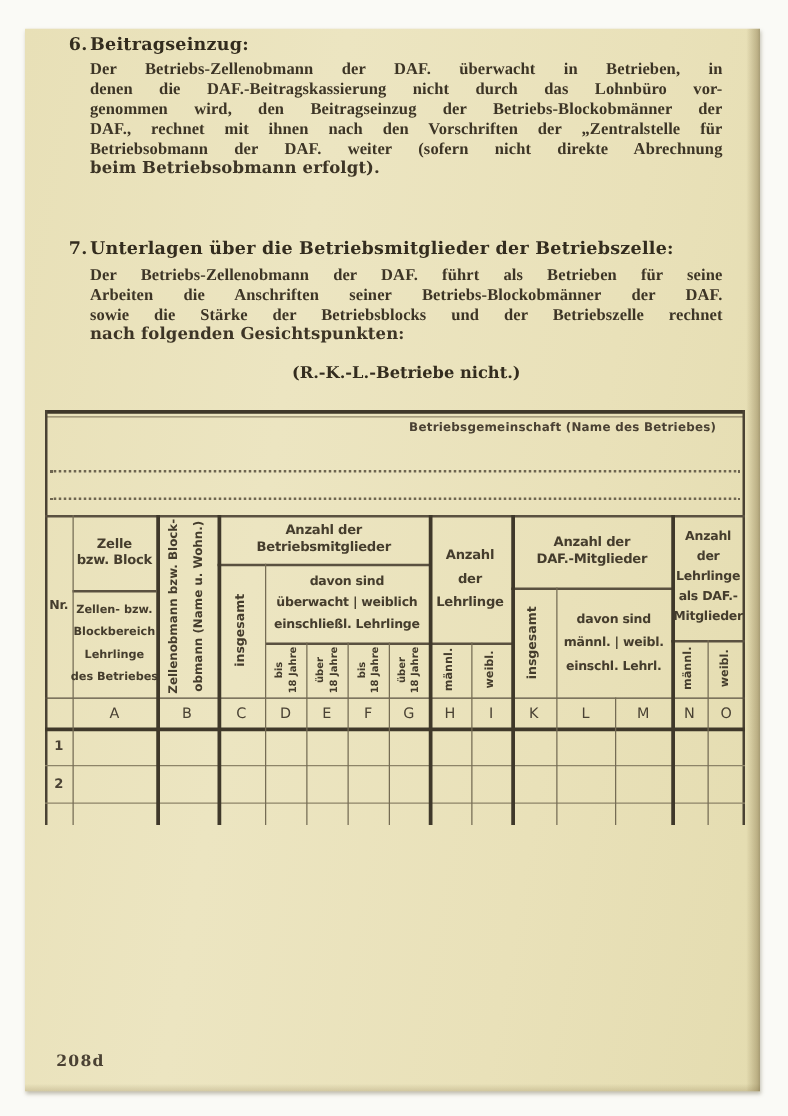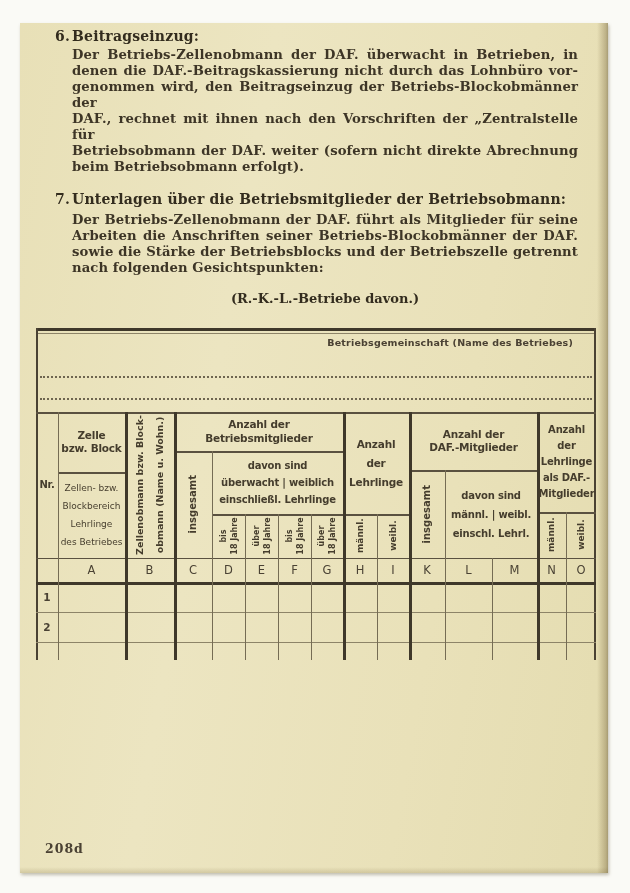--- a/index.html
+++ b/index.html
@@ -33,21 +33,21 @@
     position:absolute;left:35px;display:flex;
     font-size:14px;font-weight:700;letter-spacing:.2px;color:#332c1e;
     white-space:nowrap;
   }
   .heading .num{width:17px;flex:0 0 17px;}
   .para{
     position:absolute;left:52px;width:506px;
     font-size:13.2px;font-weight:700;line-height:16px;letter-spacing:.1px;
     color:#3d3526;
   }
-  .pl{text-align:justify;text-align-last:justify;}
+  .pl{text-align:justify;text-align-last:justify;font-family:Liberation Serif, serif;}
   .pl-last{text-align:left;text-align-last:left;}
   .note{
     position:absolute;left:52px;width:506px;text-align:center;
     font-size:13px;font-weight:700;color:#332c1e;
   }
   #page-num{
     position:absolute;left:25px;top:818px;
     font-size:12.5px;font-weight:700;letter-spacing:1px;color:#4a4133;
   }
   
@@ -96,29 +96,29 @@
       <div class="pl">Der Betriebs-Zellenobmann der DAF. überwacht in Betrieben, in</div>
       <div class="pl">denen die DAF.-Beitragskassierung nicht durch das Lohnbüro vor-</div>
       <div class="pl">genommen wird, den Beitragseinzug der Betriebs-Blockobmänner der</div>
       <div class="pl">DAF., rechnet mit ihnen nach den Vorschriften der „Zentralstelle für</div>
       <div class="pl">Betriebsobmann der DAF. weiter (sofern nicht direkte Abrechnung</div>
       <div class="pl-last">beim Betriebsobmann erfolgt).</div>
     </div>
 
     <div class="heading" style="top:168px;">
       <span class="num">7.</span>
-      <span>Unterlagen über die Betriebsmitglieder der Betriebsobmann:</span>
+      <span>Unterlagen über die Betriebsmitglieder der Betriebszelle:</span>
     </div>
     <div class="para" style="top:189px;">
-      <div class="pl">Der Betriebs-Zellenobmann der DAF. führt als Mitglieder für seine</div>
+      <div class="pl">Der Betriebs-Zellenobmann der DAF. führt als Betrieben für seine</div>
       <div class="pl">Arbeiten die Anschriften seiner Betriebs-Blockobmänner der DAF.</div>
-      <div class="pl">sowie die Stärke der Betriebsblocks und der Betriebszelle getrennt</div>
+      <div class="pl">sowie die Stärke der Betriebsblocks und der Betriebszelle rechnet</div>
       <div class="pl-last">nach folgenden Gesichtspunkten:</div>
     </div>
-    <div class="note" style="top:268px;">(R.-K.-L.-Betriebe davon.)</div>
+    <div class="note" style="top:268px;">(R.-K.-L.-Betriebe nicht.)</div>
 
     <div id="form">
 
       <div class="hhd" style="left:0;top:0;width:560px;height:2.5px;"></div>
       <div class="hlt" style="left:0;top:4.5px;width:560px;"></div>
       <div class="vm" style="left:0;top:0;height:332px;"></div>
       <div class="vm" style="left:558px;top:0;height:332px;"></div>
 
       <div class="corner-label fs-corner">Betriebsgemeinschaft (Name des Betriebes)</div>
       <div class="dotted" style="top:48px;"></div>
@@ -151,21 +151,21 @@
       <div class="vl" style="left:530px;top:184px;height:148px;"></div>
 
       <div class="cell fs-sub" style="left:0;top:84px;width:22px;height:146px;">Nr.</div>
 
       <div class="cell fs-head" style="left:22px;top:84px;width:67px;height:60px;">
         <div class="stack">
           <div>Zelle</div>
           <div>bzw. Block</div>
         </div>
       </div>
-      <div class="cell" style="left:22px;top:144px;width:67px;height:86px;font-size:9px;font-weight:400;line-height:18px;">
+      <div class="cell" style="left:22px;top:144px;width:67px;height:86px;font-size:9px;font-weight:700;line-height:18px;">
         <div class="stack">
           <div>Zellen- bzw.</div>
           <div>Blockbereich</div>
           <div>Lehrlinge</div>
           <div>des Betriebes</div>
         </div>
       </div>
 
       <div class="cell" style="left:89px;top:84px;width:49px;height:146px;">
         <div class="rot" style="font-size:9.5px;font-weight:700;line-height:20px;">

